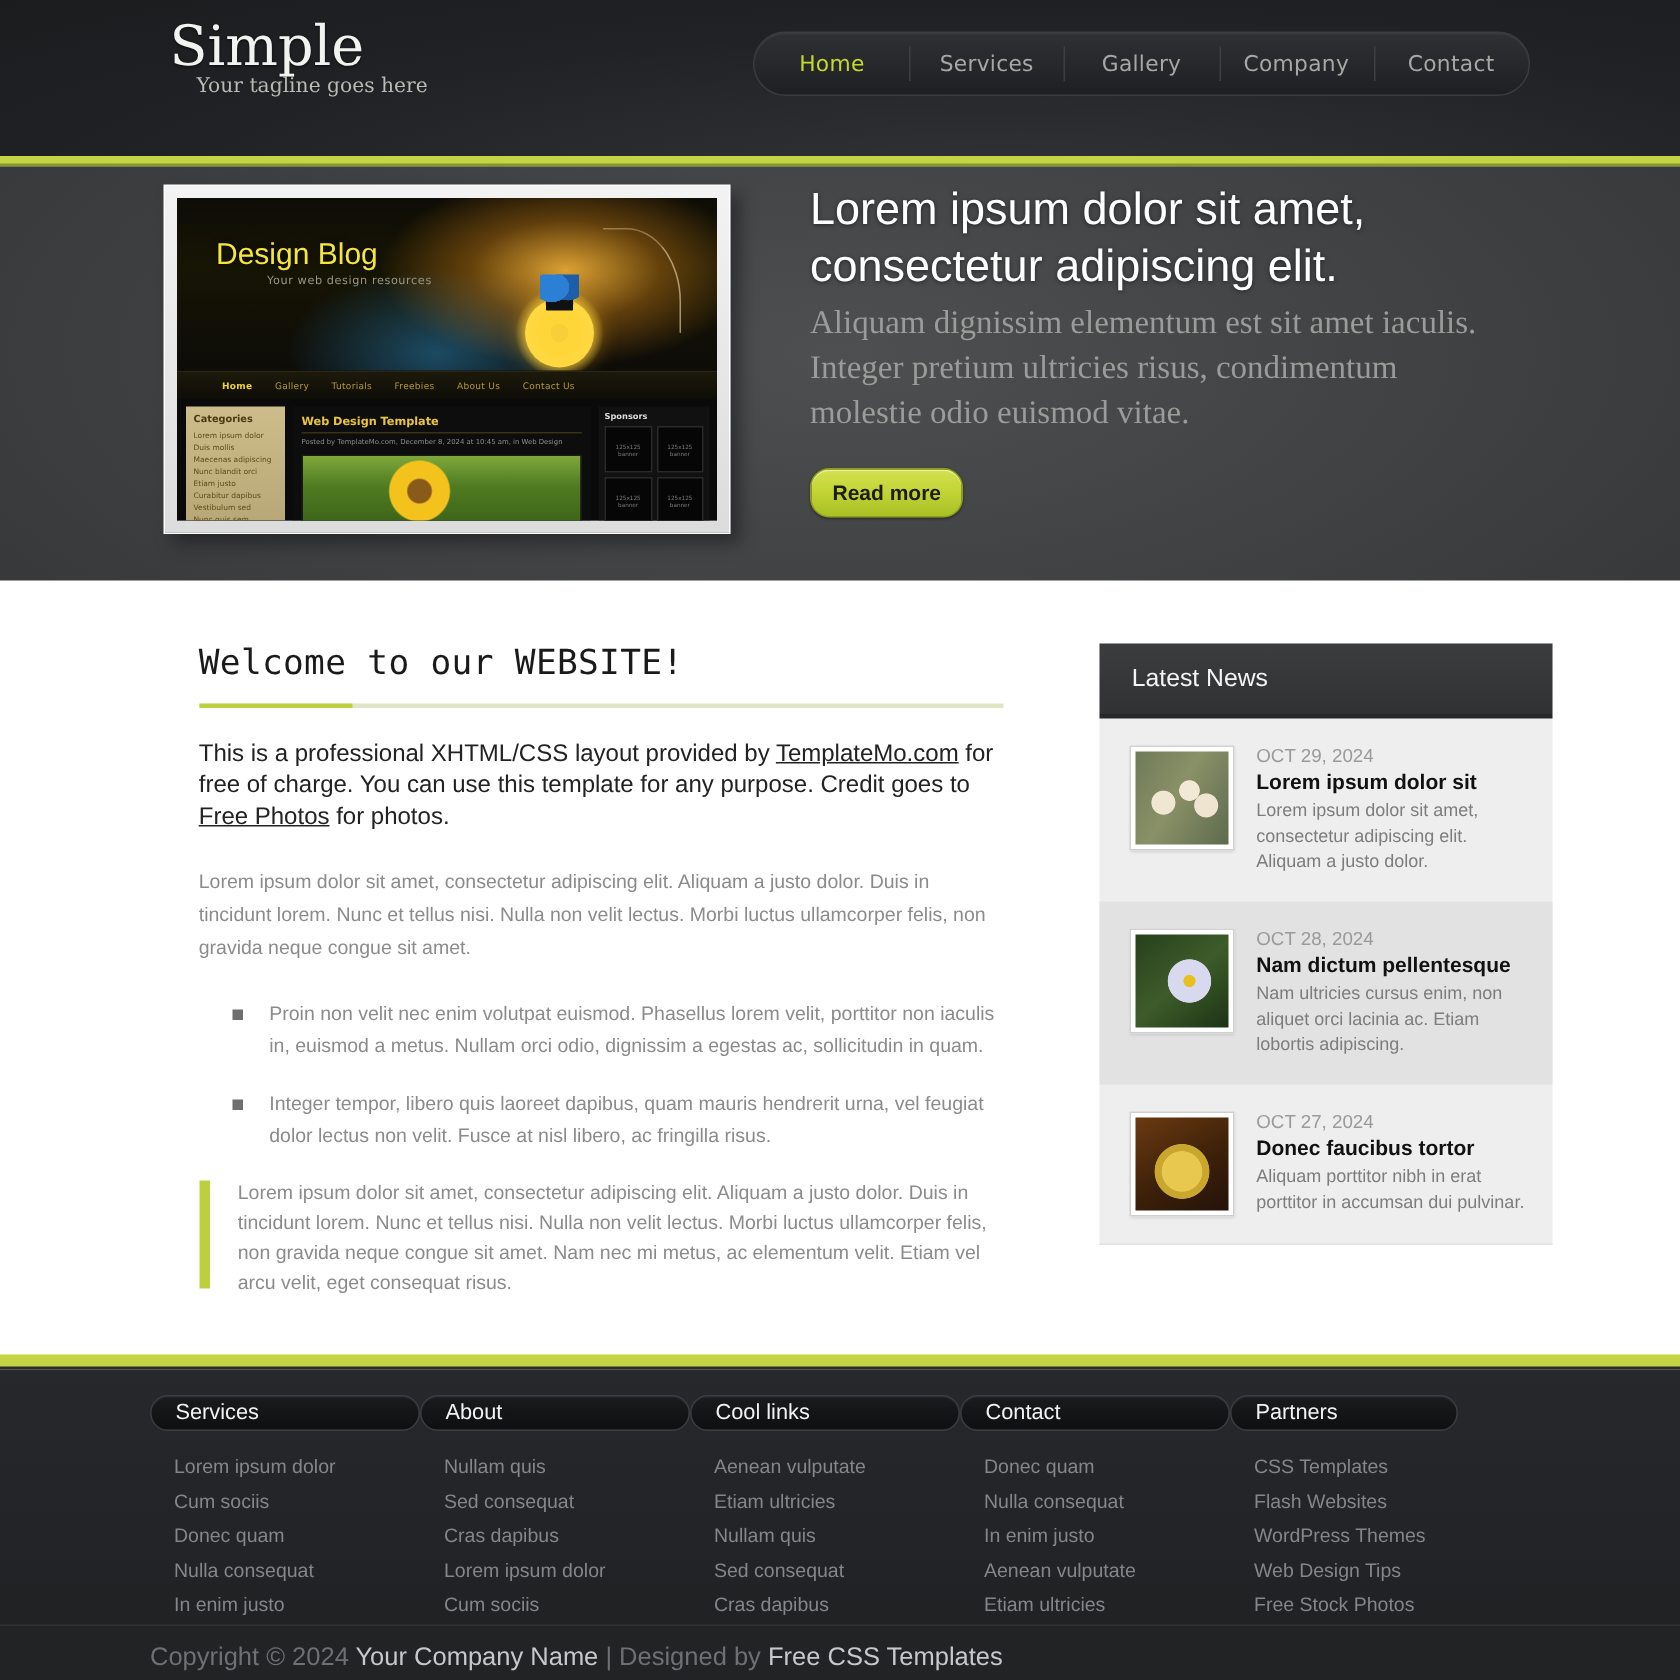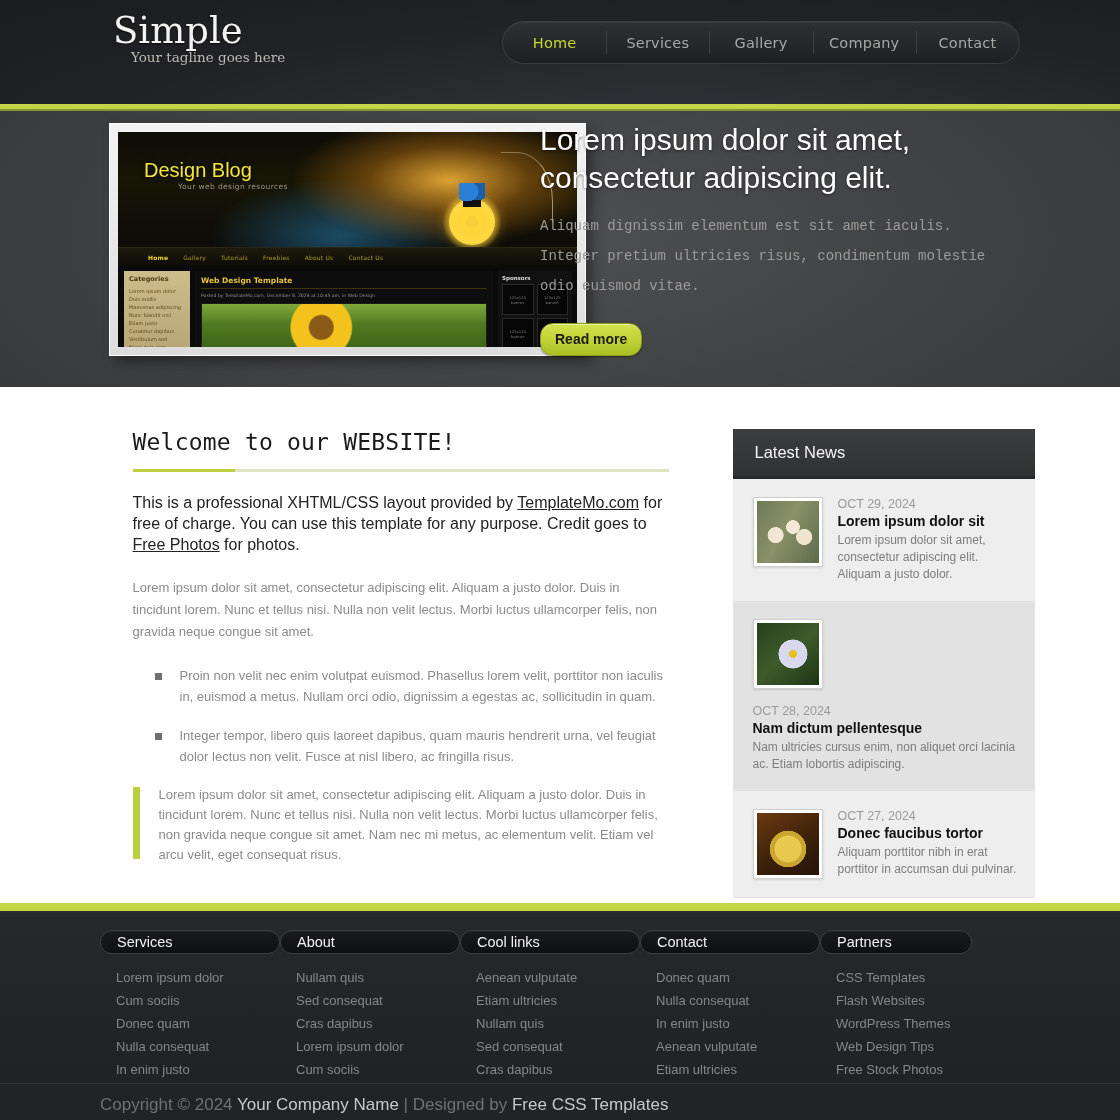--- a/index.html
+++ b/index.html
@@ -73,21 +73,21 @@
   .hero {
     height: 276px;
     background: radial-gradient(ellipse 70% 120% at 50% 45%, #4e4f51 0%, #424345 45%, #3a3b3d 75%, #343537 100%);
     position: relative;
     overflow: hidden;
   }
   .hero-inner { width: 920px; margin: 0 auto; position: relative; height: 276px; }
 
   .slider-frame {
     position: absolute; left: 9px; top: 12px;
-    width: 477px; height: 233px;
+    width: 378px; height: 233px;
     background: linear-gradient(180deg,#f3f3f3,#dcdcdc);
     padding: 8px;
     box-shadow: 6px 6px 11px rgba(0,0,0,.38);
     border: 1px solid #fbfbfb;
   }
   .slider-shot {
     width: 100%; height: 100%;
     background: #000;
     position: relative; overflow: hidden;
   }
@@ -169,23 +169,23 @@
     font-size:3.8px;color:#7b7b7b;text-align:center;line-height:5px;
   }
 
   .hero-text { position: absolute; left: 440px; top: 10px; width: 470px; }
   .hero-h1 {
     font-family: "Liberation Sans", sans-serif;
     font-size: 30px; line-height: 38px; color: #ffffff; font-weight: normal;
     text-shadow: 0 1px 3px rgba(0,0,0,.5);
   }
   .hero-p {
-    margin-top: 14px;
-    font-family: Liberation Mono, monospace;
-    font-size: 14px; line-height: 30px; color: #9b9c99;
+    margin-top: 3px;
+    font-family: Liberation Serif, serif;
+    font-size: 22px; line-height: 30px; color: #9b9c99;
   }
   .btn-readmore {
     display:inline-block; margin-top: 22px;
     padding: 7px 14px 8px;
     border-radius: 13px;
     background: linear-gradient(180deg,#d4e24f 0%, #c0d335 50%, #a9bf24 100%);
     border: 1px solid #8fa018;
     color: #1c1c10; font-size: 14px; font-weight: bold;
     font-family: "Liberation Sans", sans-serif;
     box-shadow: inset 0 1px 0 rgba(255,255,255,.5), 0 1px 2px rgba(0,0,0,.4);
@@ -244,21 +244,21 @@
   .news-box { width: 302px; background: #eeeeee; border-bottom: 1px solid #e0e0e0;}
   .news-head {
     height: 50px;
     background: linear-gradient(180deg,#3b3d3f 0%, #2f3133 100%);
     border-bottom: 3px solid #26282a;
     display: flex; align-items: center; padding-left: 22px;
   }
   .news-head h3 { color: #f4f4f4; font-size: 16.5px; font-weight: normal;
     font-family: "Liberation Sans", sans-serif; }
   .news-item { display: flex; padding: 18px 16px 18px 20px; gap: 15px; }
-  .news-item.alt { background: #e2e2e2; flex-direction: column; }
+  .news-item.alt { background: #e2e2e2; }
   .thumb {
     width: 70px; height: 70px; flex: 0 0 70px; background: #fff; padding: 3px;
     border: 1px solid #cfcfcf; box-shadow: 0 1px 2px rgba(0,0,0,.12);
   }
   .thumb-in { width:100%; height:100%; }
   .t1 { background:
       radial-gradient(circle at 30% 55%, #f0e6d2 0 14%, rgba(0,0,0,0) 15%),
       radial-gradient(circle at 58% 42%, #f2e8d6 0 13%, rgba(0,0,0,0) 14%),
       radial-gradient(circle at 76% 58%, #efe4d0 0 13%, rgba(0,0,0,0) 14%),
       linear-gradient(120deg,#6e7a57 0%, #8a9168 45%, #5d6a4c 100%); }

